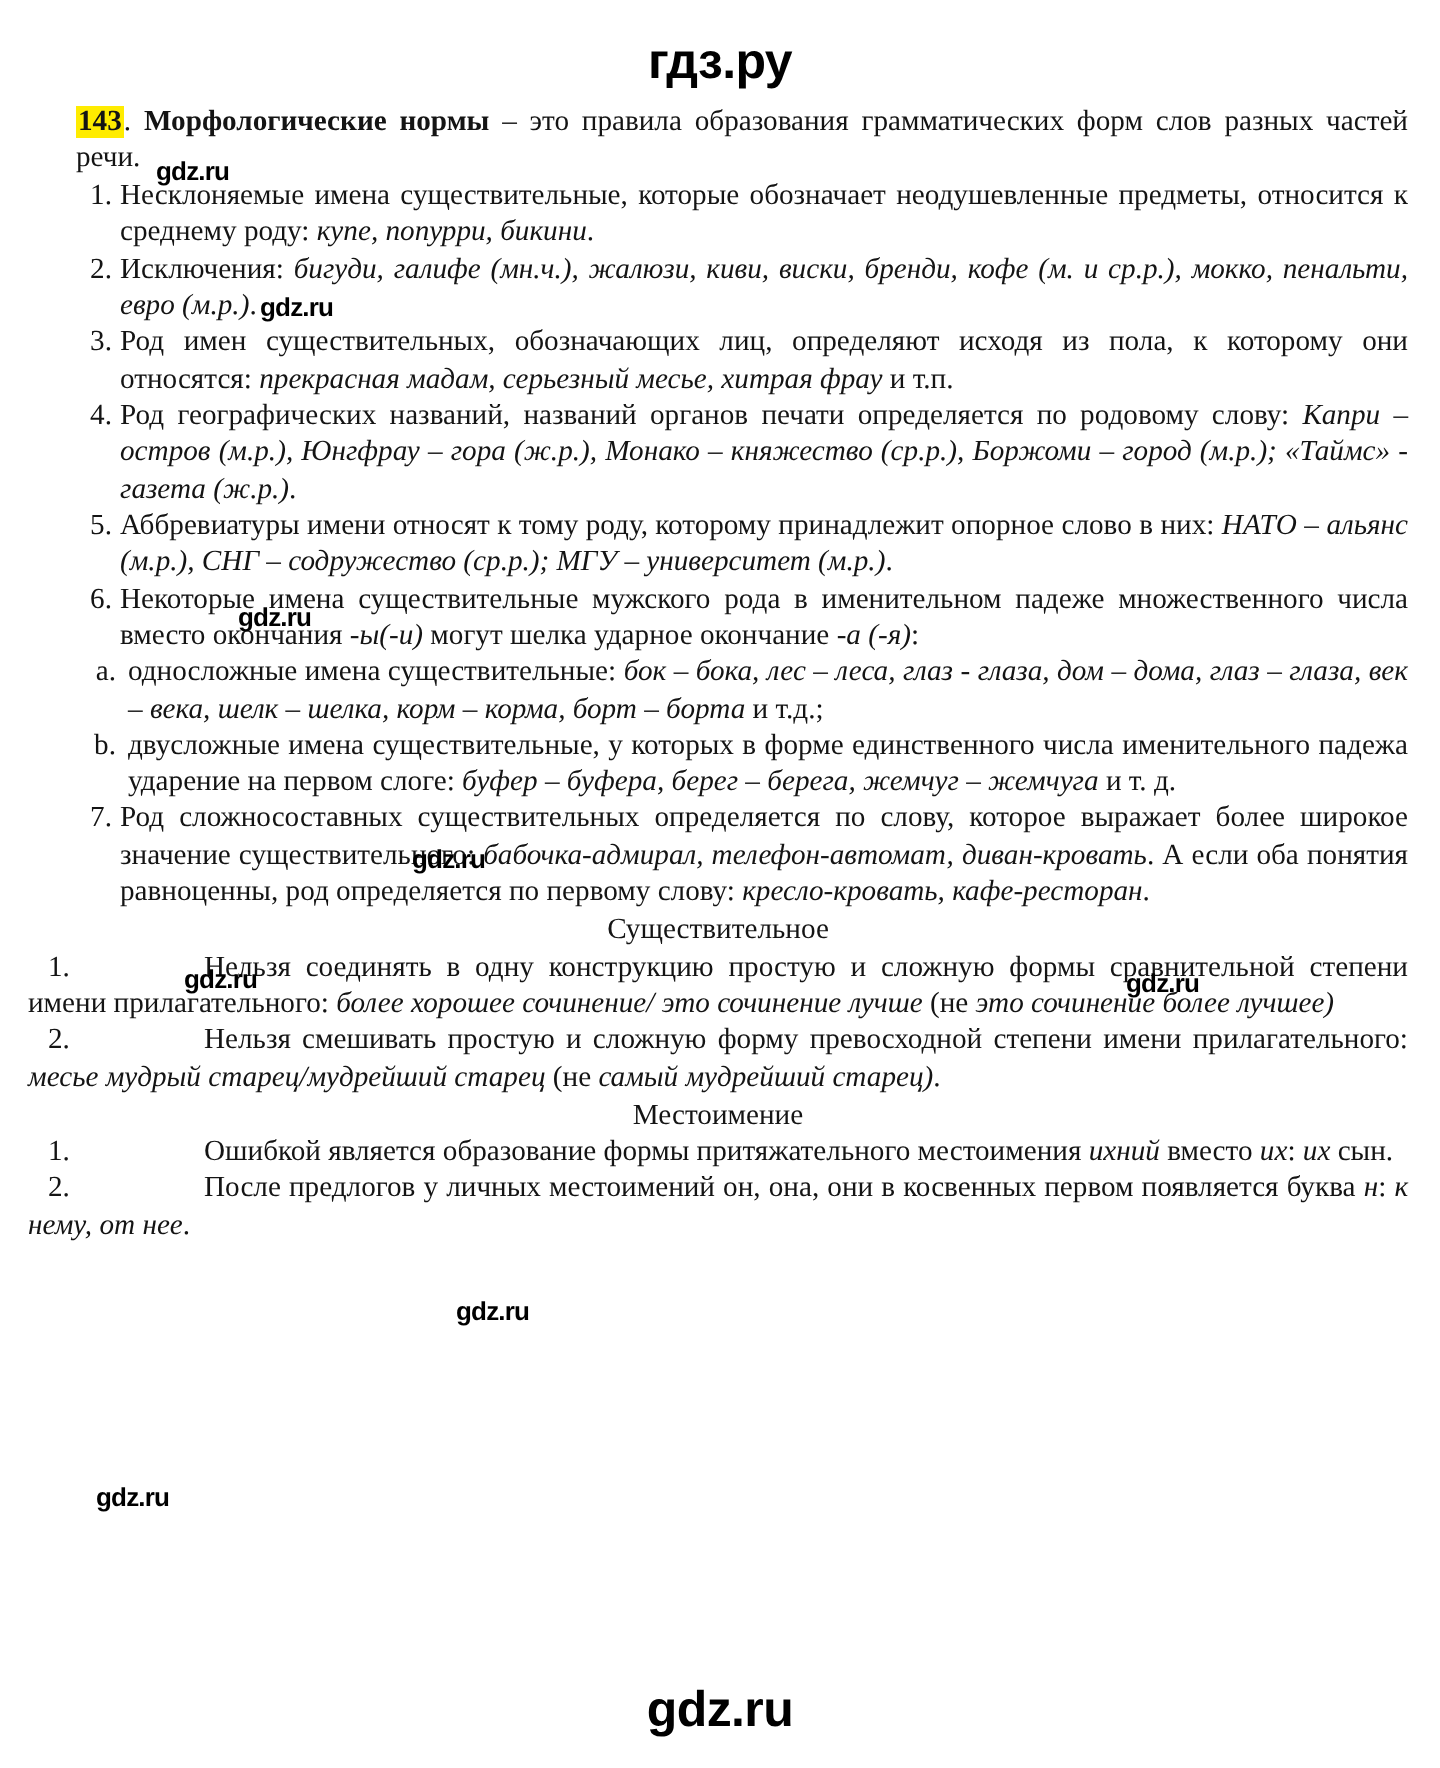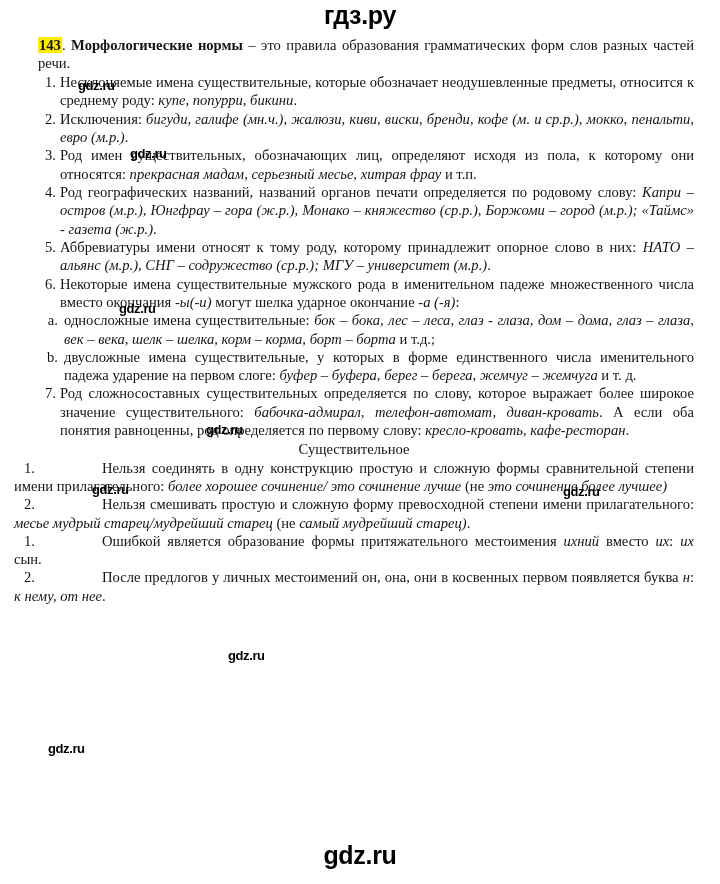--- a/index.html
+++ b/index.html
@@ -17,27 +17,27 @@
   }
 
   
   .site-logo {
     text-align: center;
     font-family: "Liberation Sans", "DejaVu Sans", sans-serif;
     font-weight: bold;
     font-size: 25px;
     letter-spacing: -0.3px;
     color: #000000;
-    padding-top: 2px;
+    padding-top: 18px;
     line-height: 1.1;
   }
 
   
   .sheet {
-    padding: 6px 26px 0 14px;
+    padding: 6px 16px 0 14px;
     font-size: 14.6px;
     line-height: 1.255;
     text-align: justify;
   }
 
   .task-intro {
     text-align: justify;
     margin: 0 0 1px 0;
     padding-left: 24px;
     text-indent: 0;
@@ -171,20 +171,21 @@
             <li><span class="mk">b.</span><span>двусложные имена существительные, у которых в форме единственного числа именительного падежа ударение на первом слоге: </span><span class="it">буфер – буфера, берег – берега, жемчуг – жемчуга</span><span> и т. д.</span></li>
           </ol>
         </li>
         <li><span class="mk">7.</span><span>Род сложносоставных существительных определяется по слову, которое выражает более широкое значение существительного: </span><span class="it">бабочка-адмирал, телефон-автомат, диван-кровать</span><span>. А если оба понятия равноценны, род определяется по первому слову: </span><span class="it">кресло-кровать, кафе-ресторан</span><span>.</span></li>
       </ol>
       <div class="pos-heading">Существительное</div>
       <ol class="gap">
         <li><span class="mk">1.</span><span>Нельзя соединять в одну конструкцию простую и сложную формы сравнительной степени имени прилагательного: </span><span class="it">более хорошее сочинение/ это сочинение лучше</span><span> (не </span><span class="it">это сочинение более лучшее)</span></li>
         <li><span class="mk">2.</span><span>Нельзя смешивать простую и сложную форму превосходной степени имени прилагательного: </span><span class="it">месье мудрый старец/мудрейший старец</span><span> (не </span><span class="it">самый мудрейший старец)</span><span>.</span></li>
       </ol>
+      <div class="pos-heading">Местоимение</div>
       <ol class="gap">
         <li><span class="mk">1.</span><span>Ошибкой является образование формы притяжательного местоимения </span><span class="it">ихний</span><span> вместо </span><span class="it">их</span><span>: </span><span class="it">их</span><span> сын.</span></li>
         <li><span class="mk">2.</span><span>После предлогов у личных местоимений он, она, они в косвенных первом появляется буква </span><span class="it">н</span><span>: </span><span class="it">к нему, от нее</span><span>.</span></li>
       </ol>
     </div>
 
 </div>
 
 <div id="watermark-root">
     <div class="wm" style="left: 78px; top: 78px;">gdz.ru</div>

